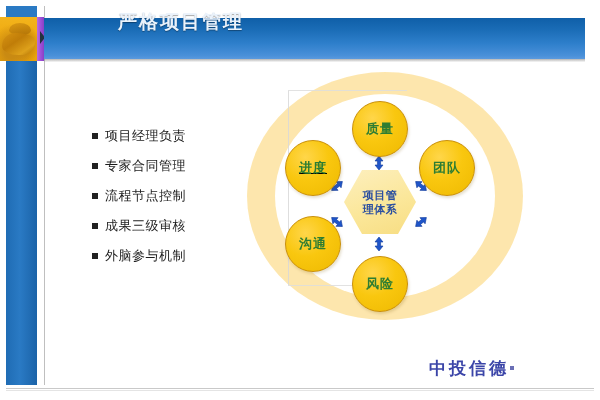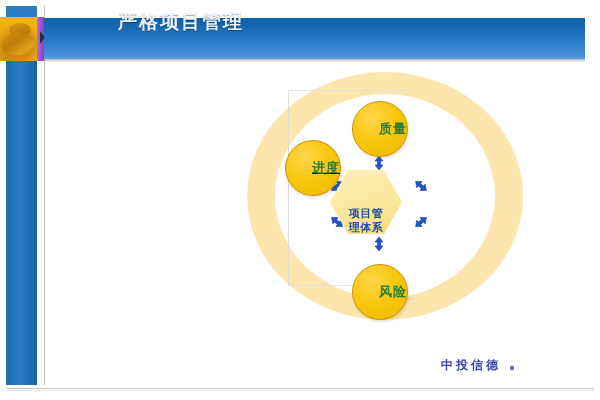--- a/index.html
+++ b/index.html
@@ -118,58 +118,58 @@
   .ph-box{
     position:absolute;left:47px;top:22px;width:118px;height:194px;
     border-left:1px solid #d9d9d9;border-top:1px solid #dedede;border-bottom:1px solid #dedede;
     opacity:.85;
   }
 
   .node{
     position:absolute;width:54px;height:54px;border-radius:50%;
     background:radial-gradient(circle at 36% 30%,#ffd64a 0%,#f9c70f 45%,#eeb900 100%);
     border:1px solid #c98f09;
-    display:flex;align-items:center;justify-content:flex-end;
+    display:flex;align-items:center;justify-content:center;
     box-shadow:1px 2px 3px rgba(120,90,0,.20);
   }
   .node span{
     font-family:"Liberation Serif","DejaVu Serif",serif;
     font-size:13px;font-weight:700;color:#2e7d32;letter-spacing:1px;
   }
   .n-quality{left:111px;top:33px;}
   .n-team   {left:178px;top:72px;}
   .n-cost   {left:178px;top:148px;}
-  .n-risk   {left:111px;top:196px;}
+  .n-risk   {left:111px;top:188px;}
   .n-comm   {left:44px;top:148px;}
   .n-sched  {left:44px;top:72px;text-decoration:underline;}
 
   .hexagon{
-    position:absolute;left:89px;top:102px;width:72px;height:64px;
+    position:absolute;left:103px;top:102px;width:72px;height:64px;
     background:linear-gradient(160deg,#fdefbe 0%,#fbe79a 55%,#f7dd82 100%);
     clip-path:polygon(25% 0%,75% 0%,100% 50%,75% 100%,25% 100%,0% 50%);
-    display:flex;align-items:flex-end;justify-content:center;
+    display:flex;align-items:center;justify-content:center;
   }
   .hex-border{
     position:absolute;left:103px;top:102px;width:72px;height:64px;
     clip-path:polygon(25% 0%,75% 0%,100% 50%,75% 100%,25% 100%,0% 50%);
     background:#c9a23a;
     z-index:-1;
   }
   .hex-wrap{position:absolute;left:0;top:0;width:100%;height:100%;}
   .hex-label{
     font-family:"Liberation Serif","DejaVu Serif",serif;
     font-size:11px;line-height:14px;color:#2b4fa0;font-weight:700;
     text-align:center;letter-spacing:.5px;
   }
 
   
   .footer-logo{
-    position:absolute;right:27px;top:357px;
+    position:absolute;right:19px;top:357px;
     font-family:Liberation Mono, monospace;
-    font-size:12px;font-weight:700;letter-spacing:3px;
+    font-size:17px;font-weight:700;letter-spacing:3px;
     color:#3b45a8;
   }
   .footer-dot{
     position:absolute;right:14px;top:366px;width:4px;height:4px;
     background:#6a6fb5;
   }
 </style>
 </head>
 <body>
 
@@ -187,20 +187,42 @@
     <div class="notch"></div>
   </div>
 
   <div class="vline-left"></div>
 
   <div class="title-banner">
     <div class="shadow-edge"></div>
   </div>
   <div class="title-text">严格项目管理</div>
 
+  <div class="bullets">
+    <div class="bullet-row">
+      <div class="bullet-mark"></div>
+      <div class="bullet-label">项目经理负责</div>
+    </div>
+    <div class="bullet-row">
+      <div class="bullet-mark"></div>
+      <div class="bullet-label">专家合同管理</div>
+    </div>
+    <div class="bullet-row">
+      <div class="bullet-mark"></div>
+      <div class="bullet-label">流程节点控制</div>
+    </div>
+    <div class="bullet-row">
+      <div class="bullet-mark"></div>
+      <div class="bullet-label">成果三级审核</div>
+    </div>
+    <div class="bullet-row">
+      <div class="bullet-mark"></div>
+      <div class="bullet-label">外脑参与机制</div>
+    </div>
+  </div>
 
   <div class="diagram">
     <div class="ring-outer"></div>
     <div class="ring-inner"></div>
     <div class="ph-box"></div>
 
     <svg class="hex-wrap" viewBox="0 0 290 256">
       <g fill="#1f55c9" stroke="#0f3a9c" stroke-width="0.6">
 
         <g transform="translate(138,95) rotate(90)">
@@ -233,23 +255,29 @@
     <div class="hexagon">
       <div class="hex-label">
         <div>项目管</div>
         <div>理体系</div>
       </div>
     </div>
 
     <div class="node n-quality">
       <span>质量</span>
     </div>
+    <div class="node n-team">
+      <span>团队</span>
+    </div>
     <div class="node n-risk">
       <span>风险</span>
     </div>
+    <div class="node n-comm">
+      <span>沟通</span>
+    </div>
     <div class="node n-sched">
       <span>进度</span>
     </div>
   </div>
 
   <div class="footer-logo">中投信德</div>
   <div class="footer-dot"></div>
 
   <div class="hline-bottom"></div>
   <div class="hline-bottom2"></div>

